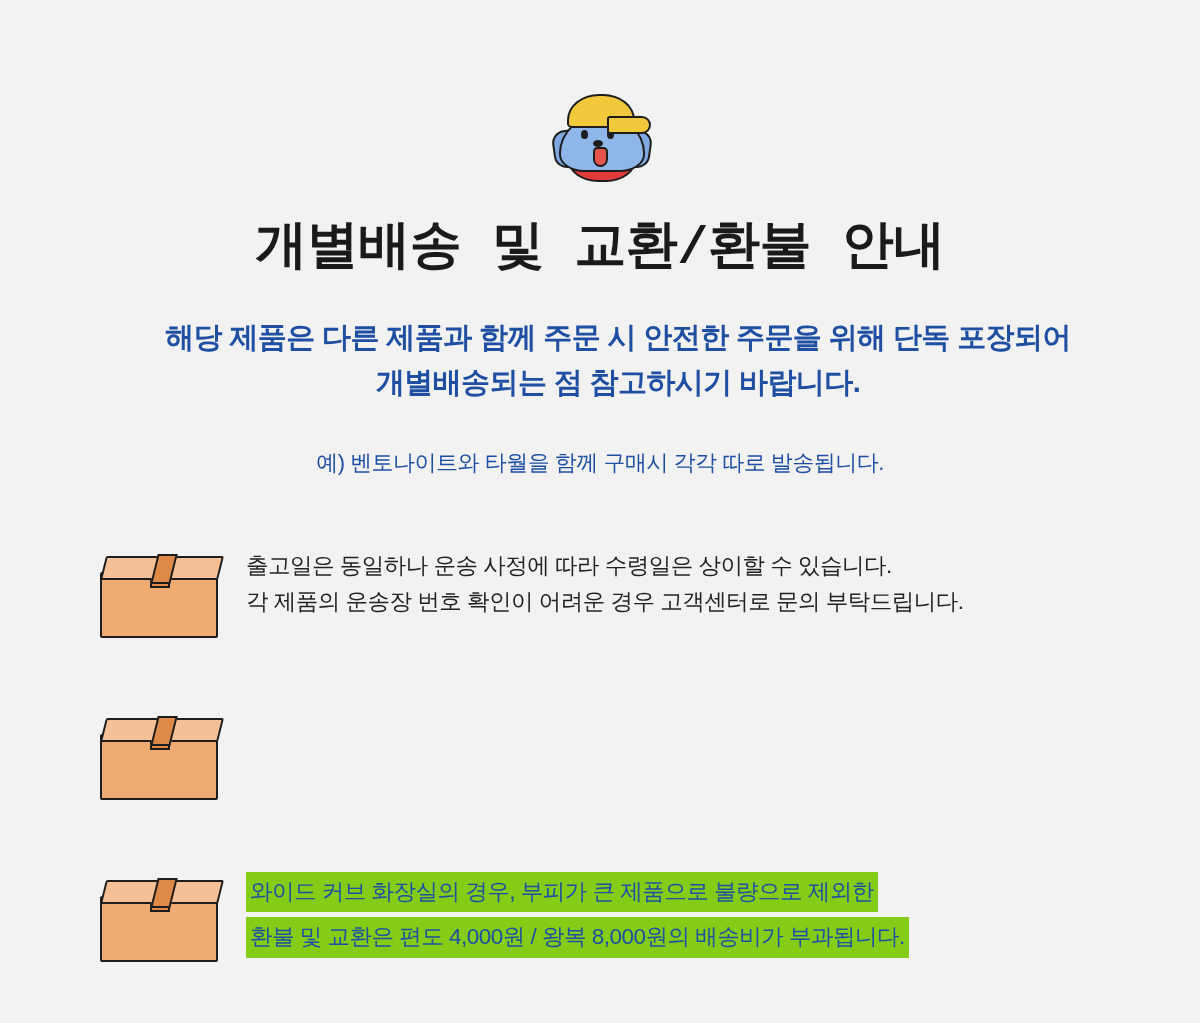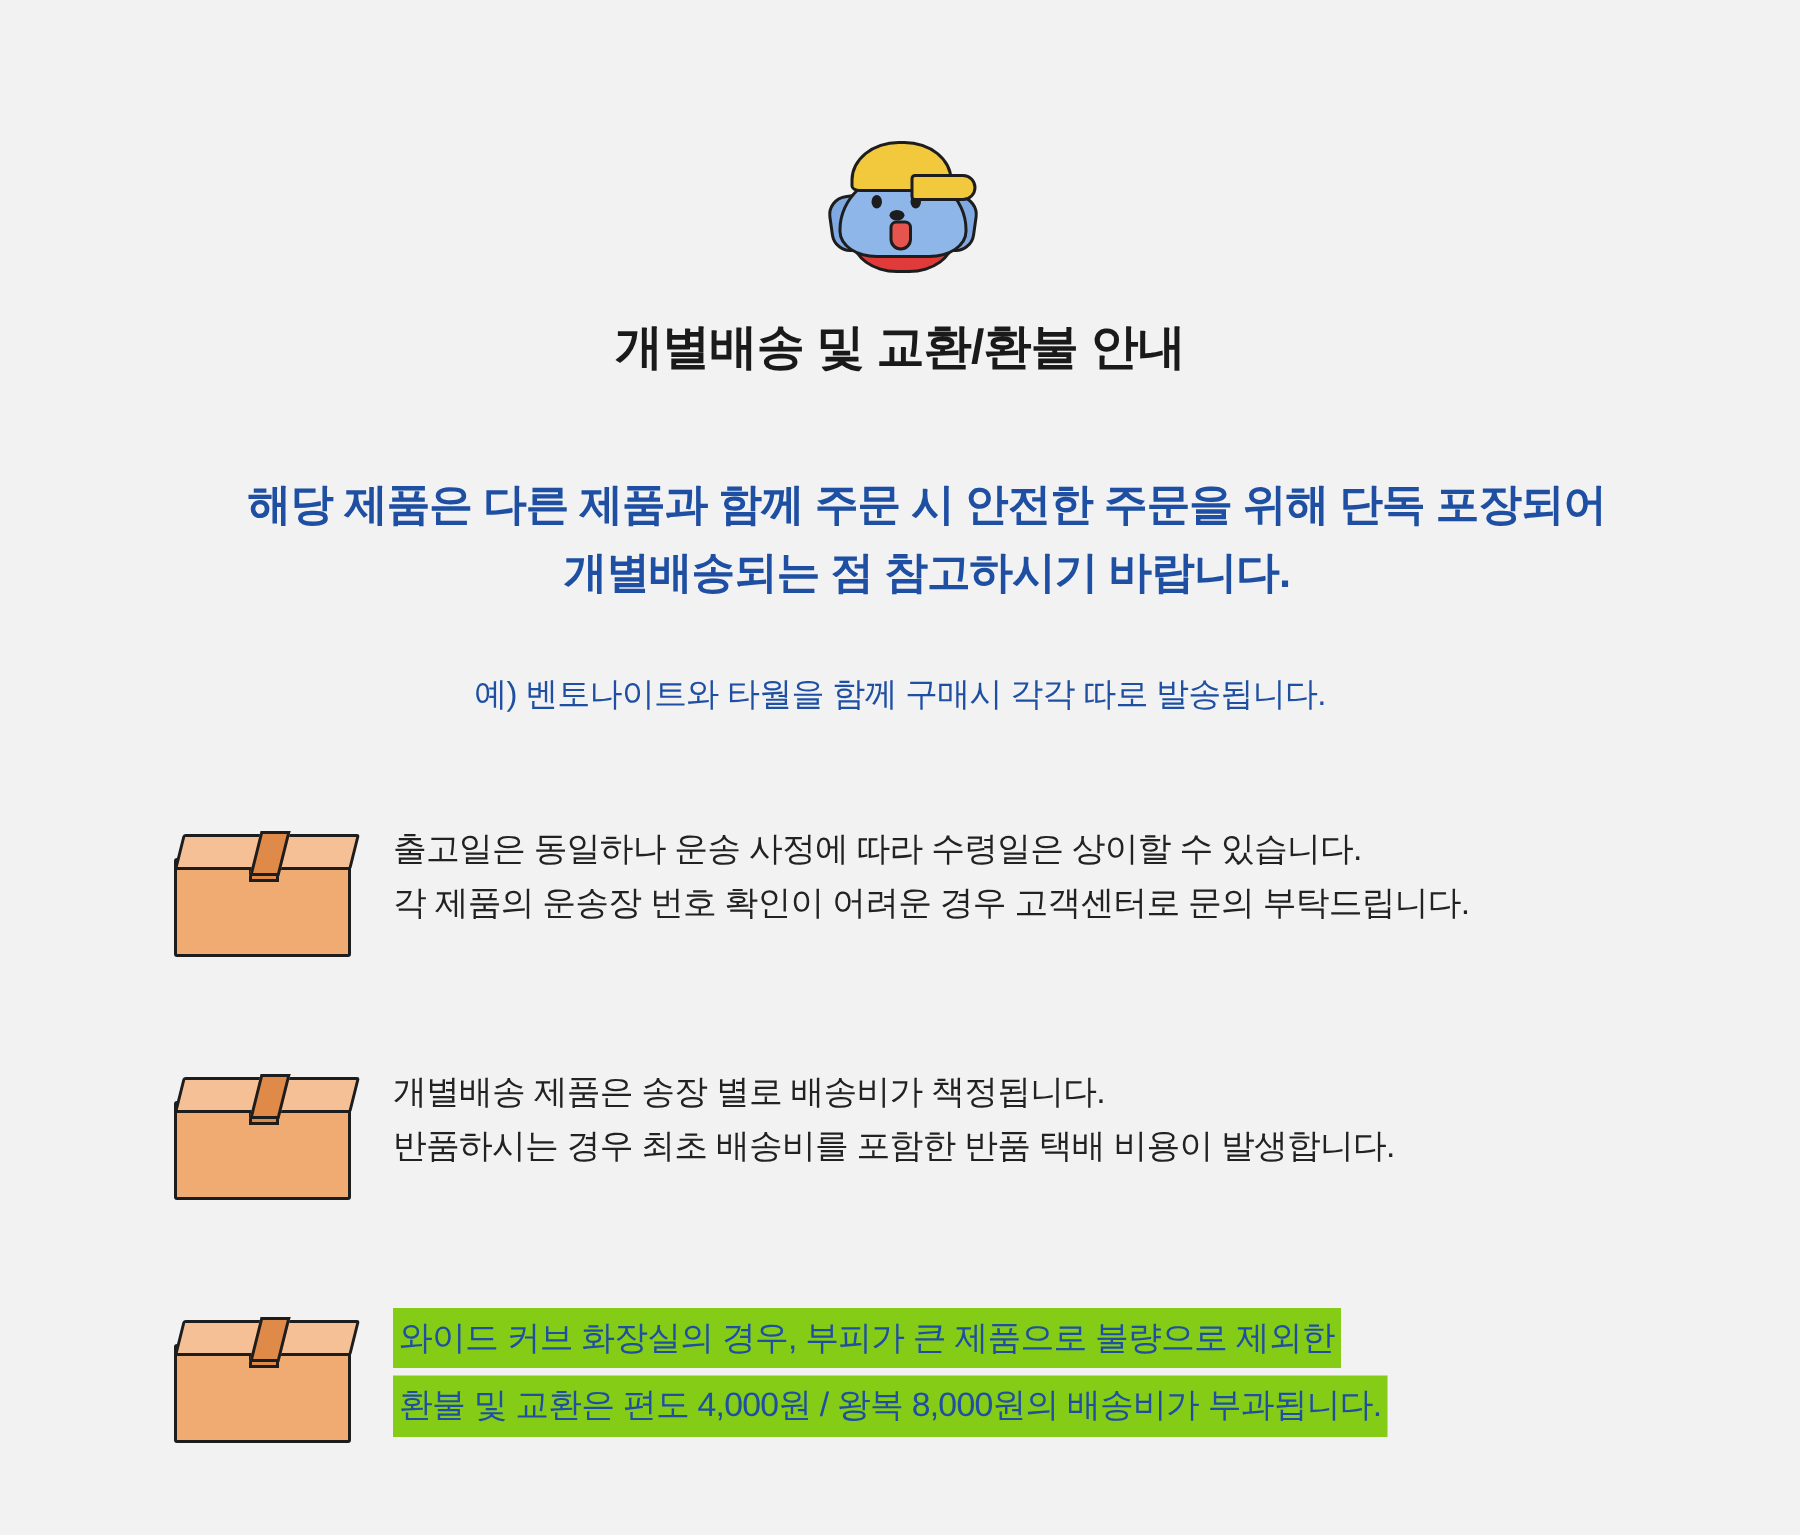--- a/index.html
+++ b/index.html
@@ -135,24 +135,25 @@
     border-radius: 5px 5px 8px 8px;
   }
 
   
   .title {
     position: absolute;
     top: 210px;
     left: 0;
     width: 1200px;
     text-align: center;
-    font-size: 32px;
+    font-size: 52px;
     font-weight: bold;
     letter-spacing: -0.5px;
     color: #1a1a1a;
+    font-family: Liberation Mono, monospace;
   }
   .lead {
     position: absolute;
     top: 315px;
     left: 0;
     width: 1200px;
     text-align: center;
     color: #1e4fa3;
     font-size: 29px;
     font-weight: bold;
@@ -169,21 +170,21 @@
     color: #1e4fa3;
     font-size: 22px;
     font-weight: normal;
     letter-spacing: -0.5px;
   }
 
   
   .notes {
     position: absolute;
     top: 548px;
-    left: 116px;
+    left: 100px;
     width: 1000px;
   }
   .note-row {
     display: flex;
     align-items: flex-start;
     margin-bottom: 70px;
   }
   .note-row:last-child { margin-bottom: 0; }
 
   .box-icon {
@@ -297,24 +298,20 @@
       </div>
     </div>
 
     <div class="note-row">
       <div class="box-icon">
         <div class="body"></div>
         <div class="tape2"></div>
         <div class="lid"></div>
         <div class="tape"></div>
       </div>
-      <div class="note-text">
-        <span class="tline">개별배송 제품은 송장 별로 배송비가 책정됩니다.</span>
-        <span class="tline">반품하시는 경우 최초 배송비를 포함한 반품 택배 비용이 발생합니다.</span>
-      </div>
     </div>
 
     <div class="note-row">
       <div class="box-icon">
         <div class="body"></div>
         <div class="tape2"></div>
         <div class="lid"></div>
         <div class="tape"></div>
       </div>
       <div class="note-text highlight">

